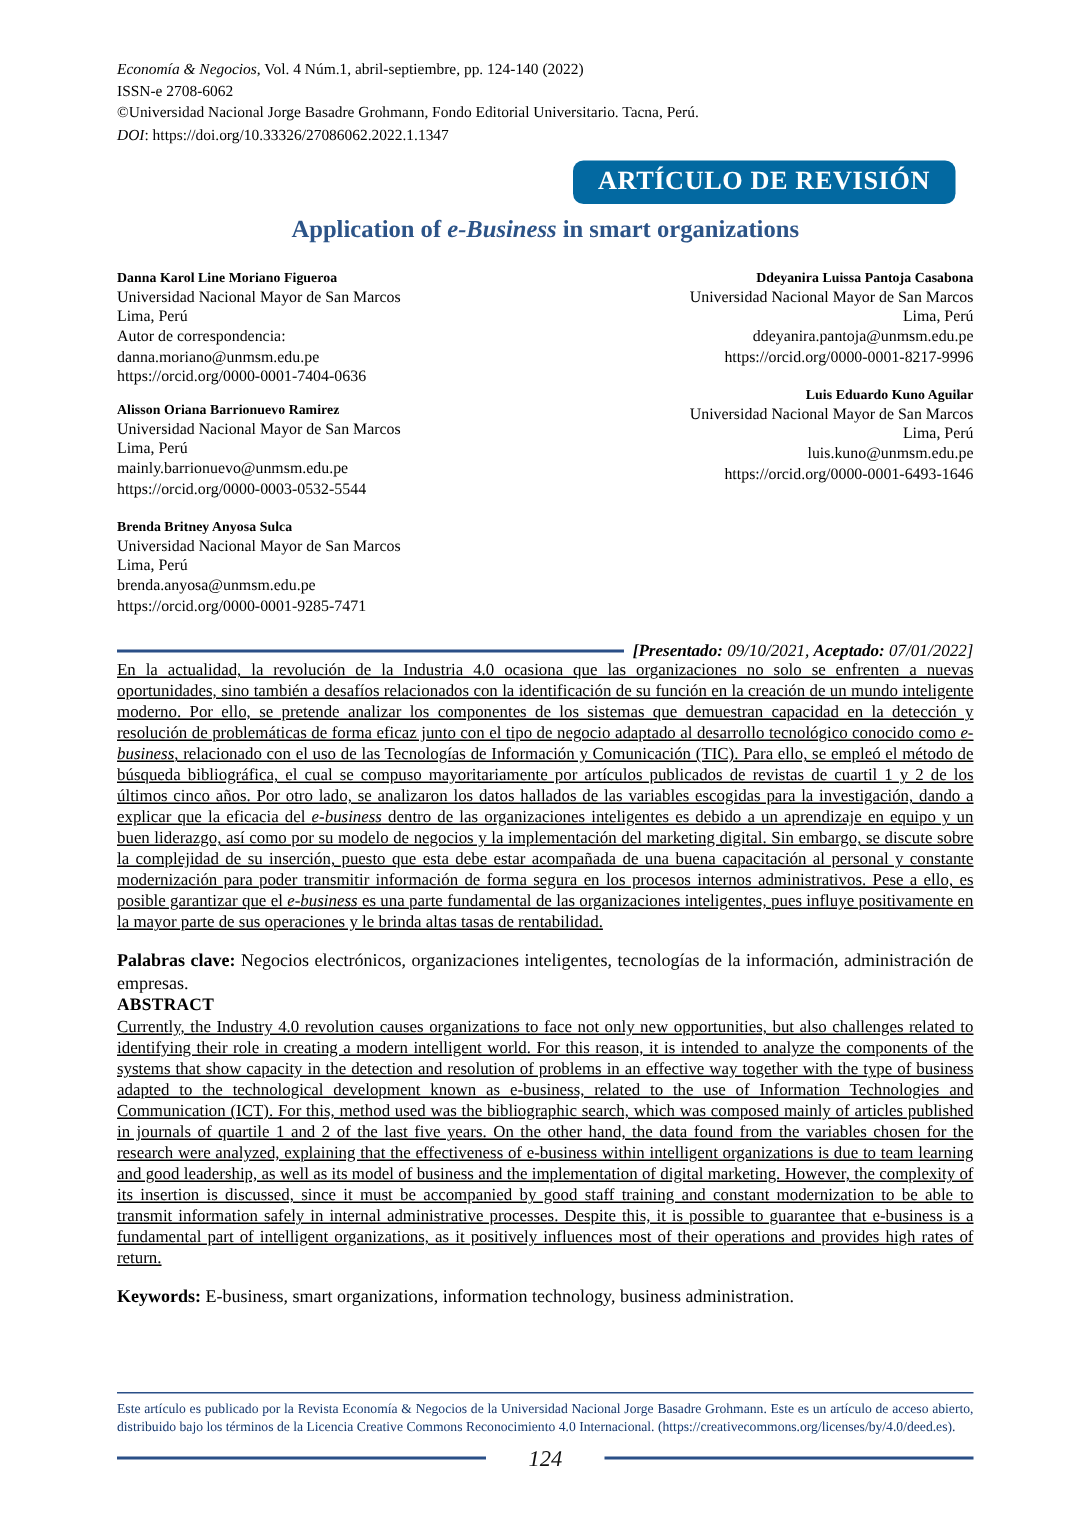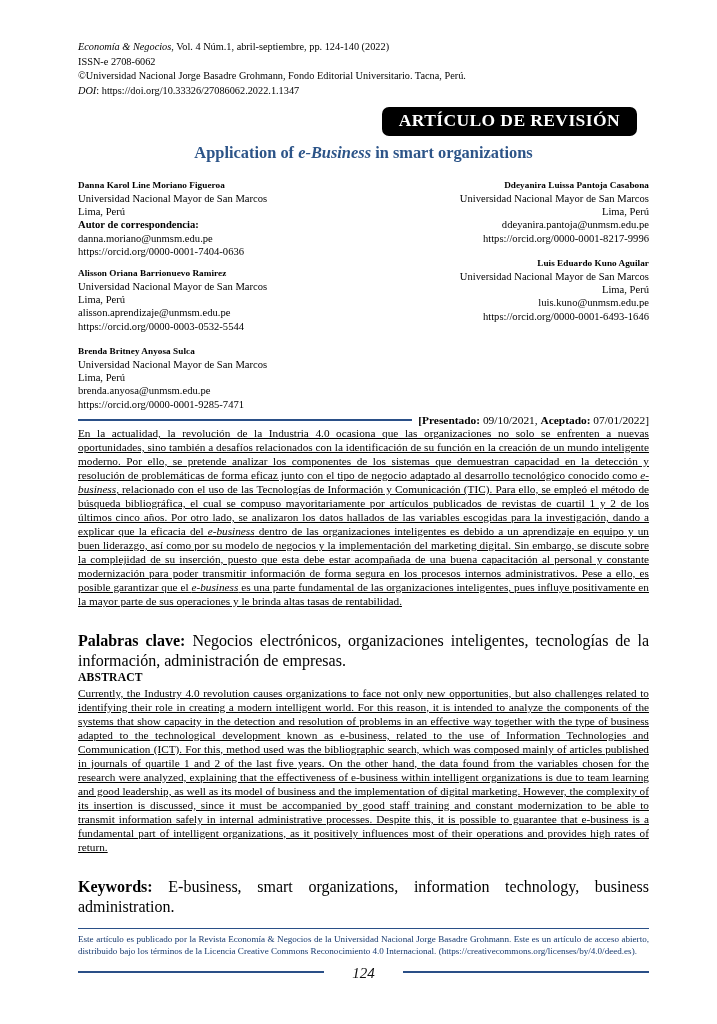--- a/index.html
+++ b/index.html
@@ -34,21 +34,21 @@
   .masthead .it { font-style: italic; }
 
   
   .badge-row {
     margin-top: 9px;
     display: flex;
     justify-content: flex-end;
     padding-right: 12px;
   }
   .badge {
-    background: #000000;
+    background: #0369a1;
     color: #ffffff;
     font-family: "Liberation Serif", "DejaVu Serif", serif;
     font-weight: bold;
     font-size: 17.5px;
     letter-spacing: 0.4px;
     padding: 3px 17px 4px 17px;
     border-radius: 7px;
     line-height: 1.25;
   }
 
@@ -82,40 +82,41 @@
     position: absolute;
     font-size: 10.6px;
     line-height: 1.265;
   }
   .author-block .name {
     font-weight: bold;
     font-size: 9.2px;
     letter-spacing: 0.05px;
   }
   .author-block .corr {
-    font-weight: bold;
+    font-weight: normal;
     font-size: 10.6px;
   }
   .col-left  { left: 0; text-align: left; }
   .col-right { right: 0; text-align: right; }
 
   .a1 { top: 0px; }
   .a2 { top: 0px; }
   .a3 { top: 88px; }
   .a4 { top: 78px; }
   .a5 { top: 166px; }
 
   
   .dates-row {
     position: relative;
-    margin-top: 2px;
+    margin-top: 16px;
     display: flex;
     align-items: center;
     justify-content: flex-end;
     gap: 0;
+    font-style: italic;
   }
   .dates-rule {
     flex: 1 1 auto;
     height: 0;
     border-top: 2.1px solid #2a4f87;
     margin-right: 6px;
     margin-bottom: 1px;
   }
   .dates-text {
     flex: 0 0 auto;
@@ -135,23 +136,23 @@
   p.body {
     margin: 0;
     text-align: justify;
     font-size: 11.25px;
     line-height: 1.245;
     hyphens: none;
     text-decoration: underline;
   }
   p.body .it { font-style: italic; }
   .kw {
-    margin-top: 23px;
+    margin-top: 11px;
     text-align: justify;
-    font-size: 16px;
+    font-size: 12px;
     line-height: 1.245;
   }
   .kw b { font-weight: bold; }
   .gap-lg { margin-top: 0; }
 
   
   .footer {
     position: absolute;
     left: 78px;
     right: 68px;
@@ -222,21 +223,21 @@
       <div>Universidad Nacional Mayor de San Marcos</div>
       <div>Lima, Perú</div>
       <div>ddeyanira.pantoja@unmsm.edu.pe</div>
       <div>https://orcid.org/0000-0001-8217-9996</div>
     </div>
 
     <div class="author-block col-left a3">
       <div class="name">Alisson Oriana Barrionuevo Ramirez</div>
       <div>Universidad Nacional Mayor de San Marcos</div>
       <div>Lima, Perú</div>
-      <div>alisson.aprendizaje@unmsm.edu.pe</div>
+      <div>mainly.barrionuevo@unmsm.edu.pe</div>
       <div>https://orcid.org/0000-0003-0532-5544</div>
     </div>
 
     <div class="author-block col-right a4">
       <div class="name">Luis Eduardo Kuno Aguilar</div>
       <div>Universidad Nacional Mayor de San Marcos</div>
       <div>Lima, Perú</div>
       <div>luis.kuno@unmsm.edu.pe</div>
       <div>https://orcid.org/0000-0001-6493-1646</div>
     </div>

